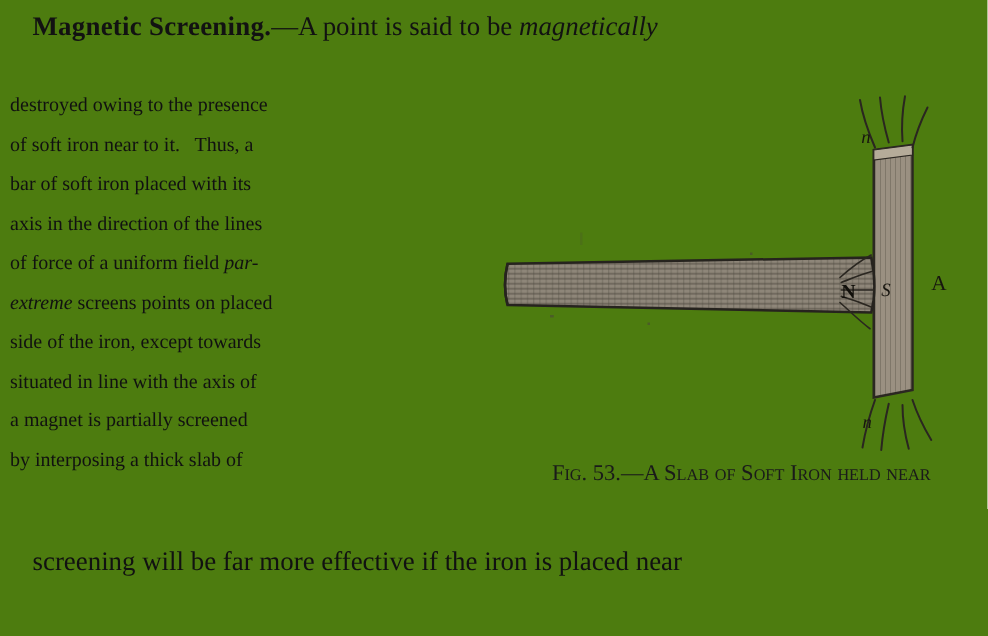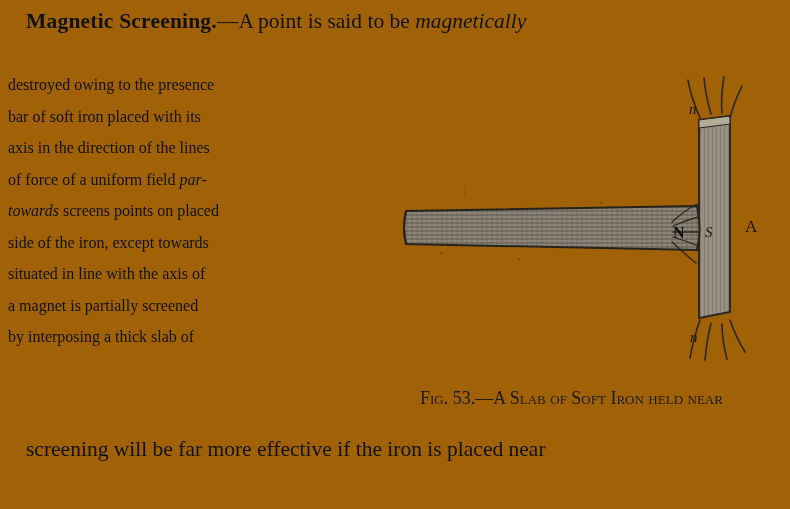--- a/index.html
+++ b/index.html
@@ -4,21 +4,21 @@
 <style>
   html, body {
     margin: 0;
     padding: 0;
     background: #ffffff;
   }
   #page {
     position: relative;
     width: 790px;
     height: 509px;
-    background: #a16207;
+    background: #4d7c0f;
     overflow: hidden;
     font-family: "Liberation Serif", "DejaVu Serif", serif;
     color: #111;
   }
 
   
   .para {
     position: absolute;
     left: 26px;
     top: 6px;
@@ -72,44 +72,44 @@
     position: absolute;
     left: 0; top: 0;
     width: 376px;
     height: 300px;
   }
   .fig-caption {
     position: absolute;
     left: 20px;
     top: 292px;
     width: 346px;
-    text-align: left;
+    text-align: center;
     font-size: 18px;
     line-height: 25px;
     color: #1a1a1a;
     font-variant: small-caps;
-    margin-top: 20px;
   }
   .fig-caption .capline { display: block; white-space: pre; }
 </style>
 </head>
 <body>
 
 <div id="page">
 
   <div class="para full">
     <span class="line"><span class="runhead">Magnetic Screening.</span><span>—A point is said to be </span><span class="ital">magnetically</span></span>
   </div>
 
   <div class="col-left">
     <span class="line">destroyed owing to the presence</span>
+    <span class="line">of soft iron near to it.   Thus, a</span>
     <span class="line">bar of soft iron placed with its</span>
     <span class="line">axis in the direction of the lines</span>
     <span class="line ital-tail"><span>of force of a uniform field </span><span class="ital">par-</span></span>
-    <span class="line"><span class="ital">towards</span><span> screens points on placed</span></span>
+    <span class="line"><span class="ital">extreme</span><span> screens points on placed</span></span>
     <span class="line">side of the iron, except towards</span>
     <span class="line">situated in line with the axis of</span>
     <span class="line">a magnet is partially screened</span>
     <span class="line">by interposing a thick slab of</span>
   </div>
 
   <div class="tail full">
     <span class="line">screening will be far more effective if the iron is placed near</span>
   </div>
 

